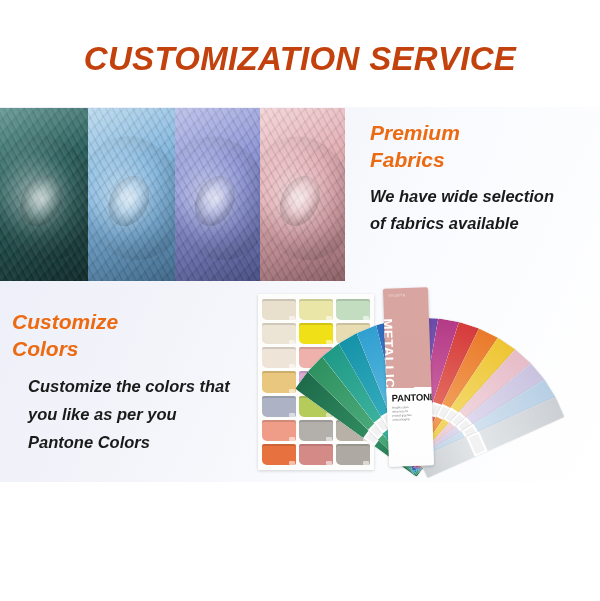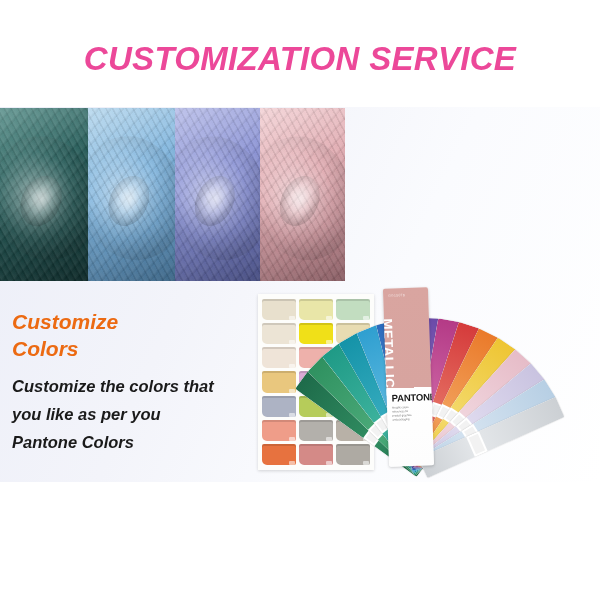--- a/index.html
+++ b/index.html
@@ -25,21 +25,21 @@
   .title {
     position: absolute;
     top: 40px;
     left: 0;
     width: 600px;
     text-align: center;
     font-size: 33px;
     font-weight: bold;
     font-style: italic;
     letter-spacing: 0.3px;
-    color: #ec4899;
+    color: #c2410c;
     white-space: nowrap;
   }
 
   
   .band {
     position: absolute;
     left: 0;
     top: 107px;
     width: 600px;
     height: 375px;
@@ -145,20 +145,21 @@
     white-space: pre-line;
   }
   .customize-body {
     margin-top: 9px;
     font-size: 16.5px;
     font-weight: bold;
     font-style: italic;
     color: #1a1a1a;
     line-height: 1.72;
     white-space: pre-line;
+    margin-left: 16px;
   }
 
   
   .swatch-card {
     position: absolute;
     left: 258px;
     top: 294px;
     width: 116px;
     height: 176px;
     background: #fdfdfb;
@@ -312,20 +313,26 @@
       <div class="fab" style="width: 85px; background: linear-gradient(150deg, rgb(170, 176, 228) 0%, rgb(138, 146, 212) 42%, rgb(99, 108, 182) 100%);">
         <div class="fab-streaks"></div>
         <div class="fab-shade"></div>
       </div>
       <div class="fab" style="width: 85px; background: linear-gradient(150deg, rgb(240, 201, 205) 0%, rgb(224, 170, 176) 42%, rgb(196, 134, 143) 100%);">
         <div class="fab-streaks"></div>
         <div class="fab-shade"></div>
       </div>
     </div>
 
+  <div class="premium-block">
+    <div class="premium-head">Premium
+Fabrics</div>
+    <div class="premium-body">We have wide selection
+of fabrics available</div>
+  </div>
 
   <div class="customize-block">
     <div class="customize-head">Customize
 Colors</div>
     <div class="customize-body">Customize the colors that
 you like as per you
 Pantone Colors</div>
   </div>
 
   <div class="swatch-card" id="swatch-card">

